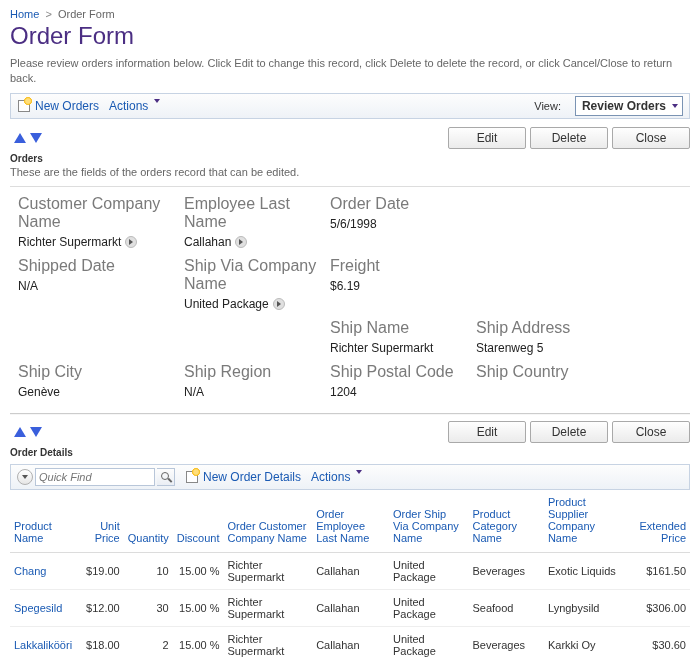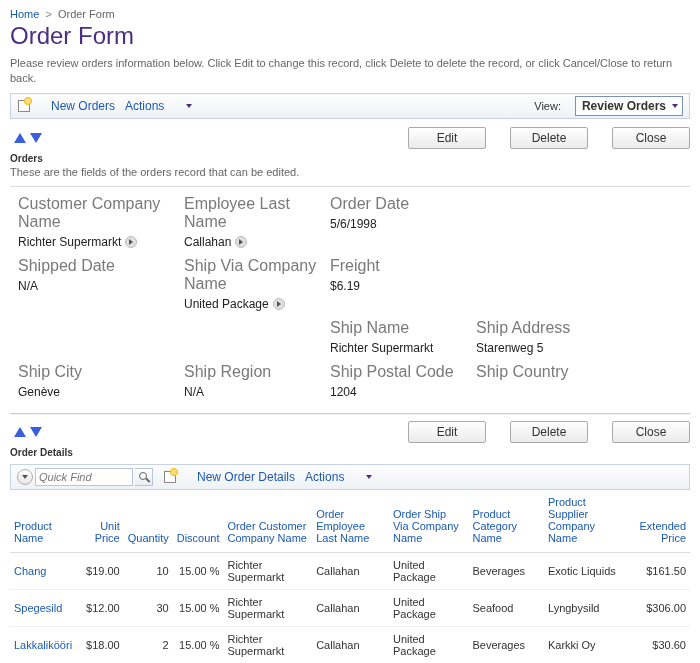--- a/index.html
+++ b/index.html
@@ -19,21 +19,21 @@
   .intro { color: #666; font-size: 11px; line-height: 1.4; margin-bottom: 6px; }
   .toolbar {
     background: linear-gradient(#fdfdfd,#eef2f7);
     border: 1px solid #c7d3e3;
     height: 26px;
     display: flex;
     align-items: center;
     padding: 0 6px;
     gap: 10px;
   }
-  .tb-link { display: inline-flex; align-items: center; color: #1a5ab3; gap: 20px; }
+  .tb-link { display: inline-flex; color: #1a5ab3; gap: 4px; }
   .tb-icon { width: 14px; height: 14px; display: inline-block; position: relative; }
   .tb-icon-new::before {
     content: ""; position: absolute; width: 10px; height: 10px; background: #fff; border: 1px solid #888; top: 1px; left: 1px;
   }
   .tb-icon-new::after {
     content: ""; position: absolute; top: -2px; right: -1px;
     background: radial-gradient(circle,#ffde7a 40%,#f6b400 70%,transparent 75%);
     width: 8px; height: 8px; border-radius: 50%;
   }
   .dd-caret {
@@ -55,21 +55,21 @@
     background: linear-gradient(#fefefe,#ebebeb);
     border: 1px solid #a9a9a9;
     border-radius: 2px;
     min-width: 78px;
     height: 22px;
     font-size: 12px;
     color: #333;
     cursor: pointer;
     padding: 0 10px;
   }
-  .btn-row { display: flex; gap: 24px; padding-left: 36px; }
+  .btn-row { display: flex; gap: 4px; padding-left: 36px; }
   .section-title { font-weight: bold; font-size: 10px; color: #333; margin-top: 4px; }
   .section-desc { color: #666; font-size: 11px; margin: 2px 0 8px 0; }
   .hr { border-top: 1px solid #ddd; margin: 6px 0 0 0; }
   .form-grid {
     display: grid;
     grid-template-columns: 160px 140px 140px 170px;
     gap: 8px 6px;
     margin-left: 8px;
   }
   .form-grid .fld { display: flex; flex-direction: column; gap: 4px; }
@@ -95,21 +95,21 @@
     gap: 10px;
     margin-top: 6px;
   }
   .qf-wrap { display: inline-flex; align-items: center; gap: 2px; }
   .qf-expand {
     width: 16px; height: 16px; border: 1px solid #b0b0b0; border-radius: 50%;
     background: linear-gradient(#fff,#e6e6e6); display: inline-flex; align-items:center; justify-content:center;
   }
   .qf-expand::after { content:""; width:0;height:0;border-left:3px solid transparent;border-right:3px solid transparent;border-top:4px solid #555;}
   .qf-input {
-    border: 1px solid #b8c6d9; height: 18px; width: 98px; font-size: 11px; font-style: italic; color: #888; padding: 0 3px;
+    border: 1px solid #b8c6d9; height: 18px; width: 120px; font-size: 11px; font-style: italic; color: #888; padding: 0 3px;
   }
   .qf-search {
     width: 18px; height: 18px; border: 1px solid #b8c6d9; border-left: none; background: linear-gradient(#fdfdfd,#eaeef4);
     display: inline-flex; align-items:center; justify-content:center; cursor:pointer;
   }
   .magnifier { position: relative; width: 10px; height: 10px; display: inline-block; }
   .magnifier::before { content:""; position:absolute; width:6px; height:6px; border:1.5px solid #666; border-radius:50%; left:0; top:0;}
   .magnifier::after { content:""; position:absolute; width:1.5px; height:5px; background:#666; transform:rotate(-45deg); right:0; bottom:-1px;}
   table.grid { width: 100%; border-collapse: collapse; margin-top: 2px; font-size: 11px; }
   table.grid th {

